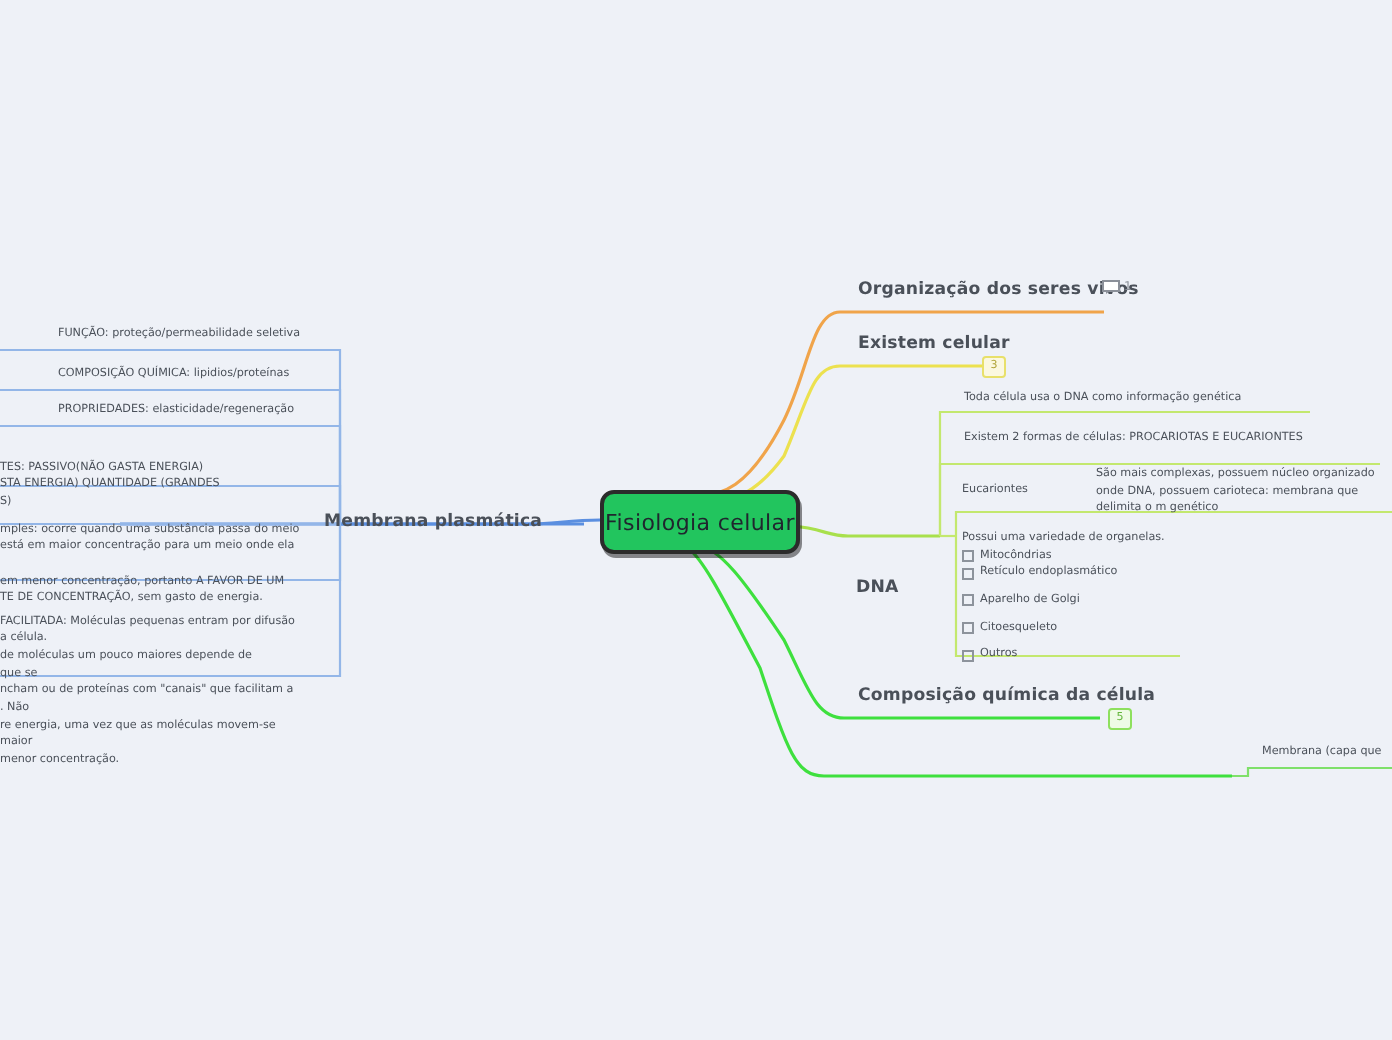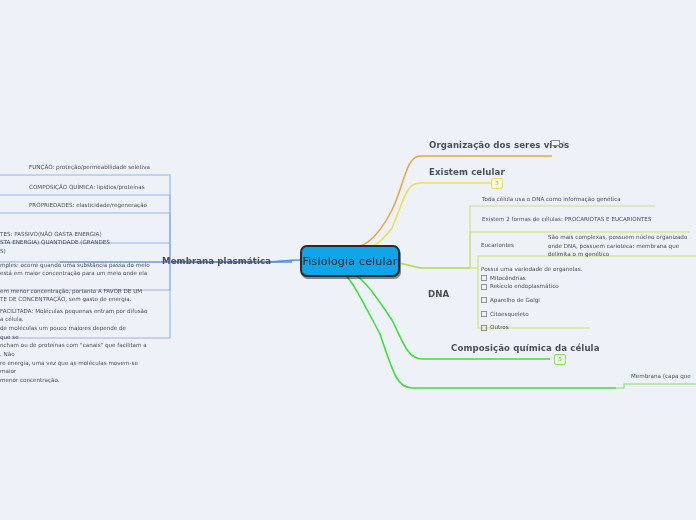--- a/index.html
+++ b/index.html
@@ -26,21 +26,21 @@
 
   
   .central {
     position: absolute;
     left: 300px;
     top: 245px;
     width: 96px;
     height: 28px;
     border: 2px solid #2b2b2b;
     border-radius: 7px;
-    background: #0ea5e9;
+    background: #22c55e;
     box-shadow: 1px 2px 0 rgba(0,0,0,0.45);
     display: flex;
     align-items: center;
     justify-content: center;
     font-size: 11px;
     color: #20262e;
     letter-spacing: .2px;
     z-index: 6;
   }
 
@@ -176,21 +176,21 @@
     <span>Existem celular</span>
   </div>
   <div class="badge yellow" style="left:491px; top:178px;">
     <span>3</span>
   </div>
 
   <div class="branch" style="left:428px; top:254px;margin-top:35px;">
     <span>DNA</span>
   </div>
 
-  <div class="branch" style="left:451px; top:343px;text-align:right;">
+  <div class="branch" style="left:429px; top:343px;text-align:right;">
     <span>Composição química da célula</span>
   </div>
   <div class="badge green" style="left:554px; top:354px;">
     <span>5</span>
   </div>
 
 
   <div class="leaf" style="left:631px; top:372px;">
     <span>Membrana (capa que</span>
   </div>

